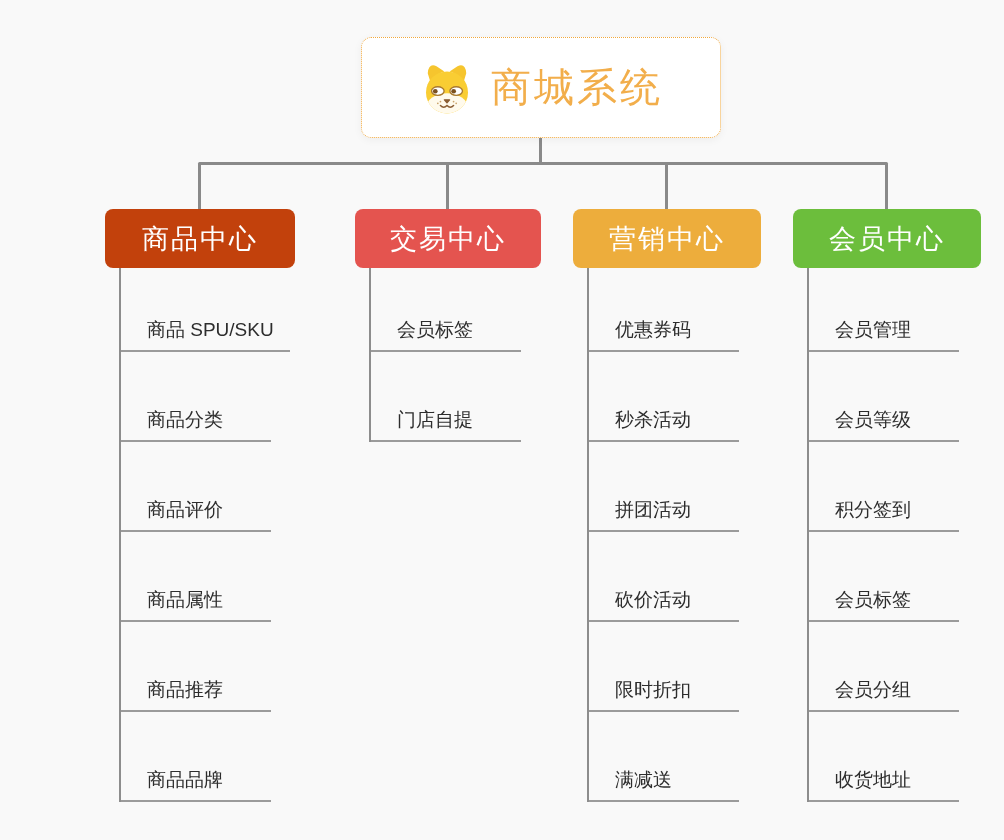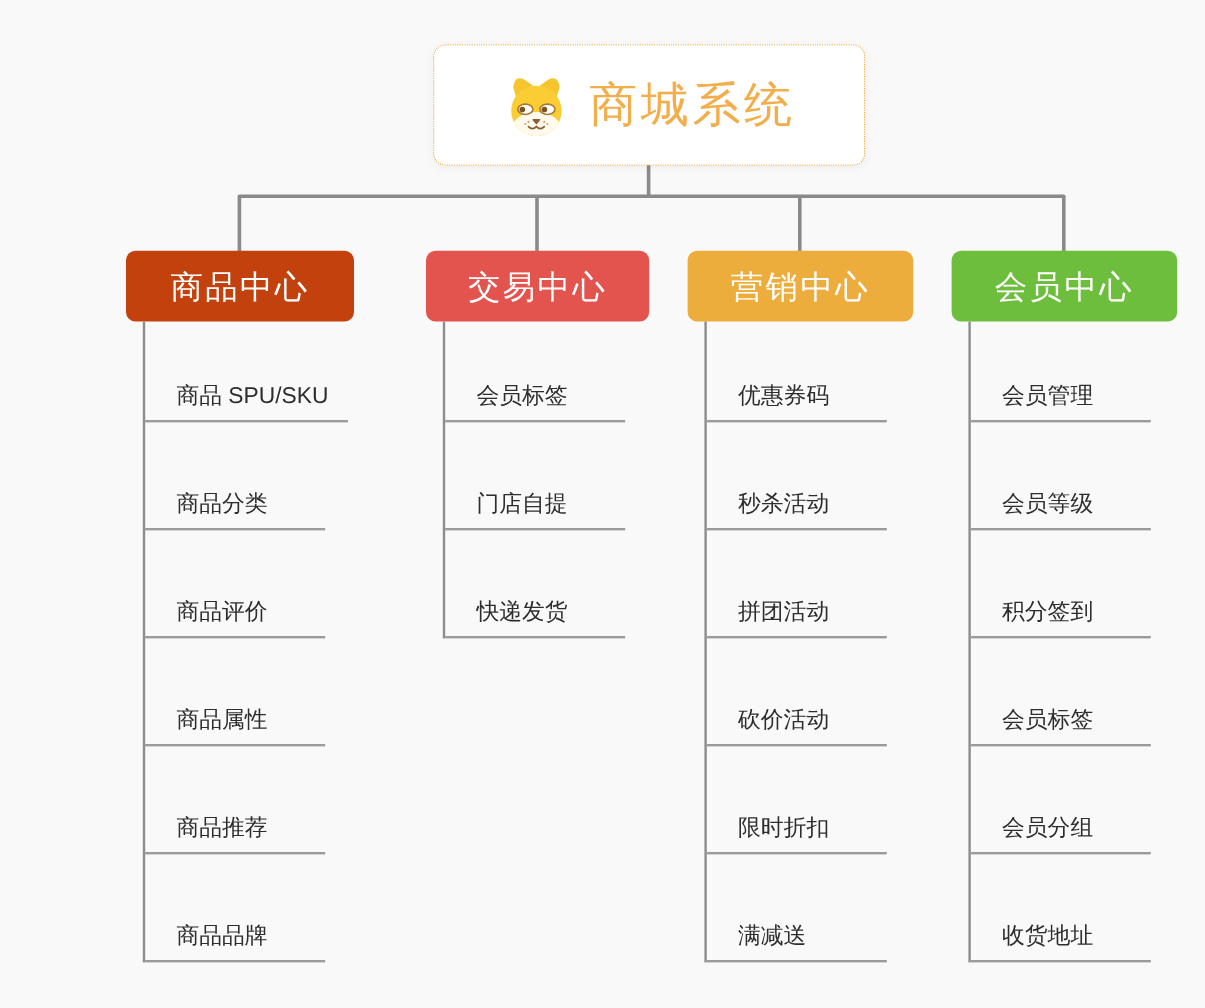--- a/index.html
+++ b/index.html
@@ -147,23 +147,20 @@
 
   <div class="column col-1">
     <div class="branch-box" style="background: rgb(228, 84, 79);">交易中心</div>
     <ul class="items">
       <li>
           <span>会员标签</span>
         </li>
       <li>
           <span>门店自提</span>
         </li>
-      <li>
-          <span>快递发货</span>
-        </li>
     </ul>
   </div>
 
   <div class="column col-2">
     <div class="branch-box" style="background: rgb(237, 173, 60);">营销中心</div>
     <ul class="items">
       <li>
           <span>优惠券码</span>
         </li>
       <li>

